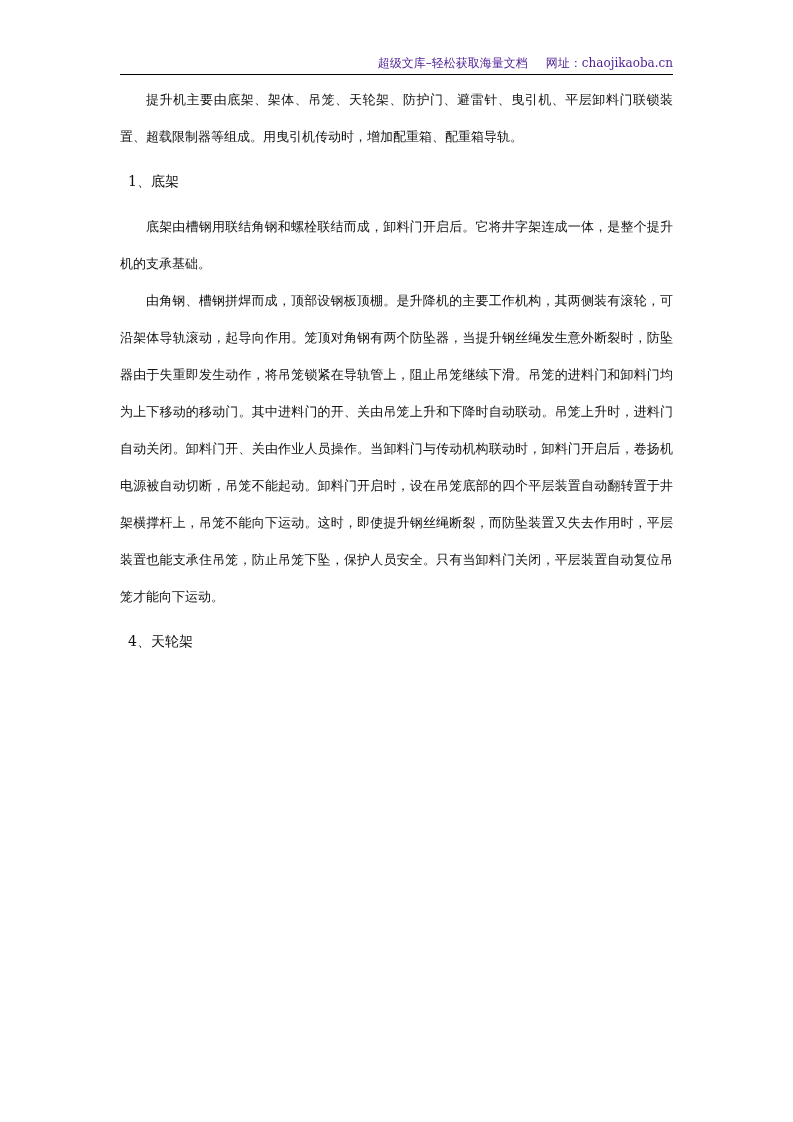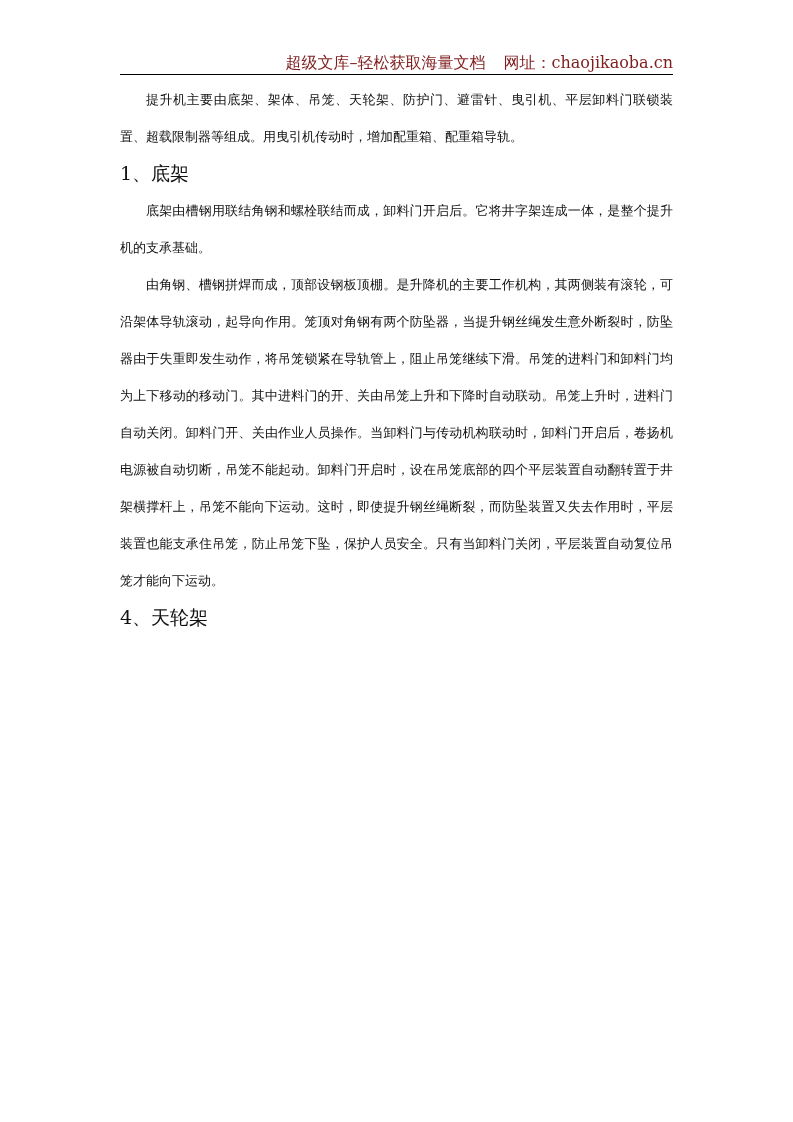--- a/index.html
+++ b/index.html
@@ -16,43 +16,43 @@
       color: #111111;
     }
     .page-header {
       position: absolute;
       left: 120px;
       width: 553px;
       top: 55px;
       height: 19px;
       border-bottom: 1px solid #000000;
       text-align: right;
-      font-size: 16px;
+      font-size: 12px;
       line-height: 16px;
-      color: #7f1d1d;
+      color: #4c1d95;
     }
     .page-header .site-name { margin-right: 18px; }
     .content {
       position: absolute;
       left: 120px;
       width: 553px;
       top: 81px;
     }
     .para {
       margin: 0;
       font-size: 13px;
       line-height: 37px;
       text-indent: 2em;
       text-align: justify;
       text-justify: inter-character;
       word-break: break-all;
     }
     .heading {
-      margin: 0;
-      font-size: 19px;
+      margin: 8px;
+      font-size: 14px;
       line-height: 37px;
     }
   </style>
 </head>
 <body>
 
 <div class="page-header">
   <span class="site-name">超级文库–轻松获取海量文档</span><span class="site-url">网址：chaojikaoba.cn</span>
 </div>
 

